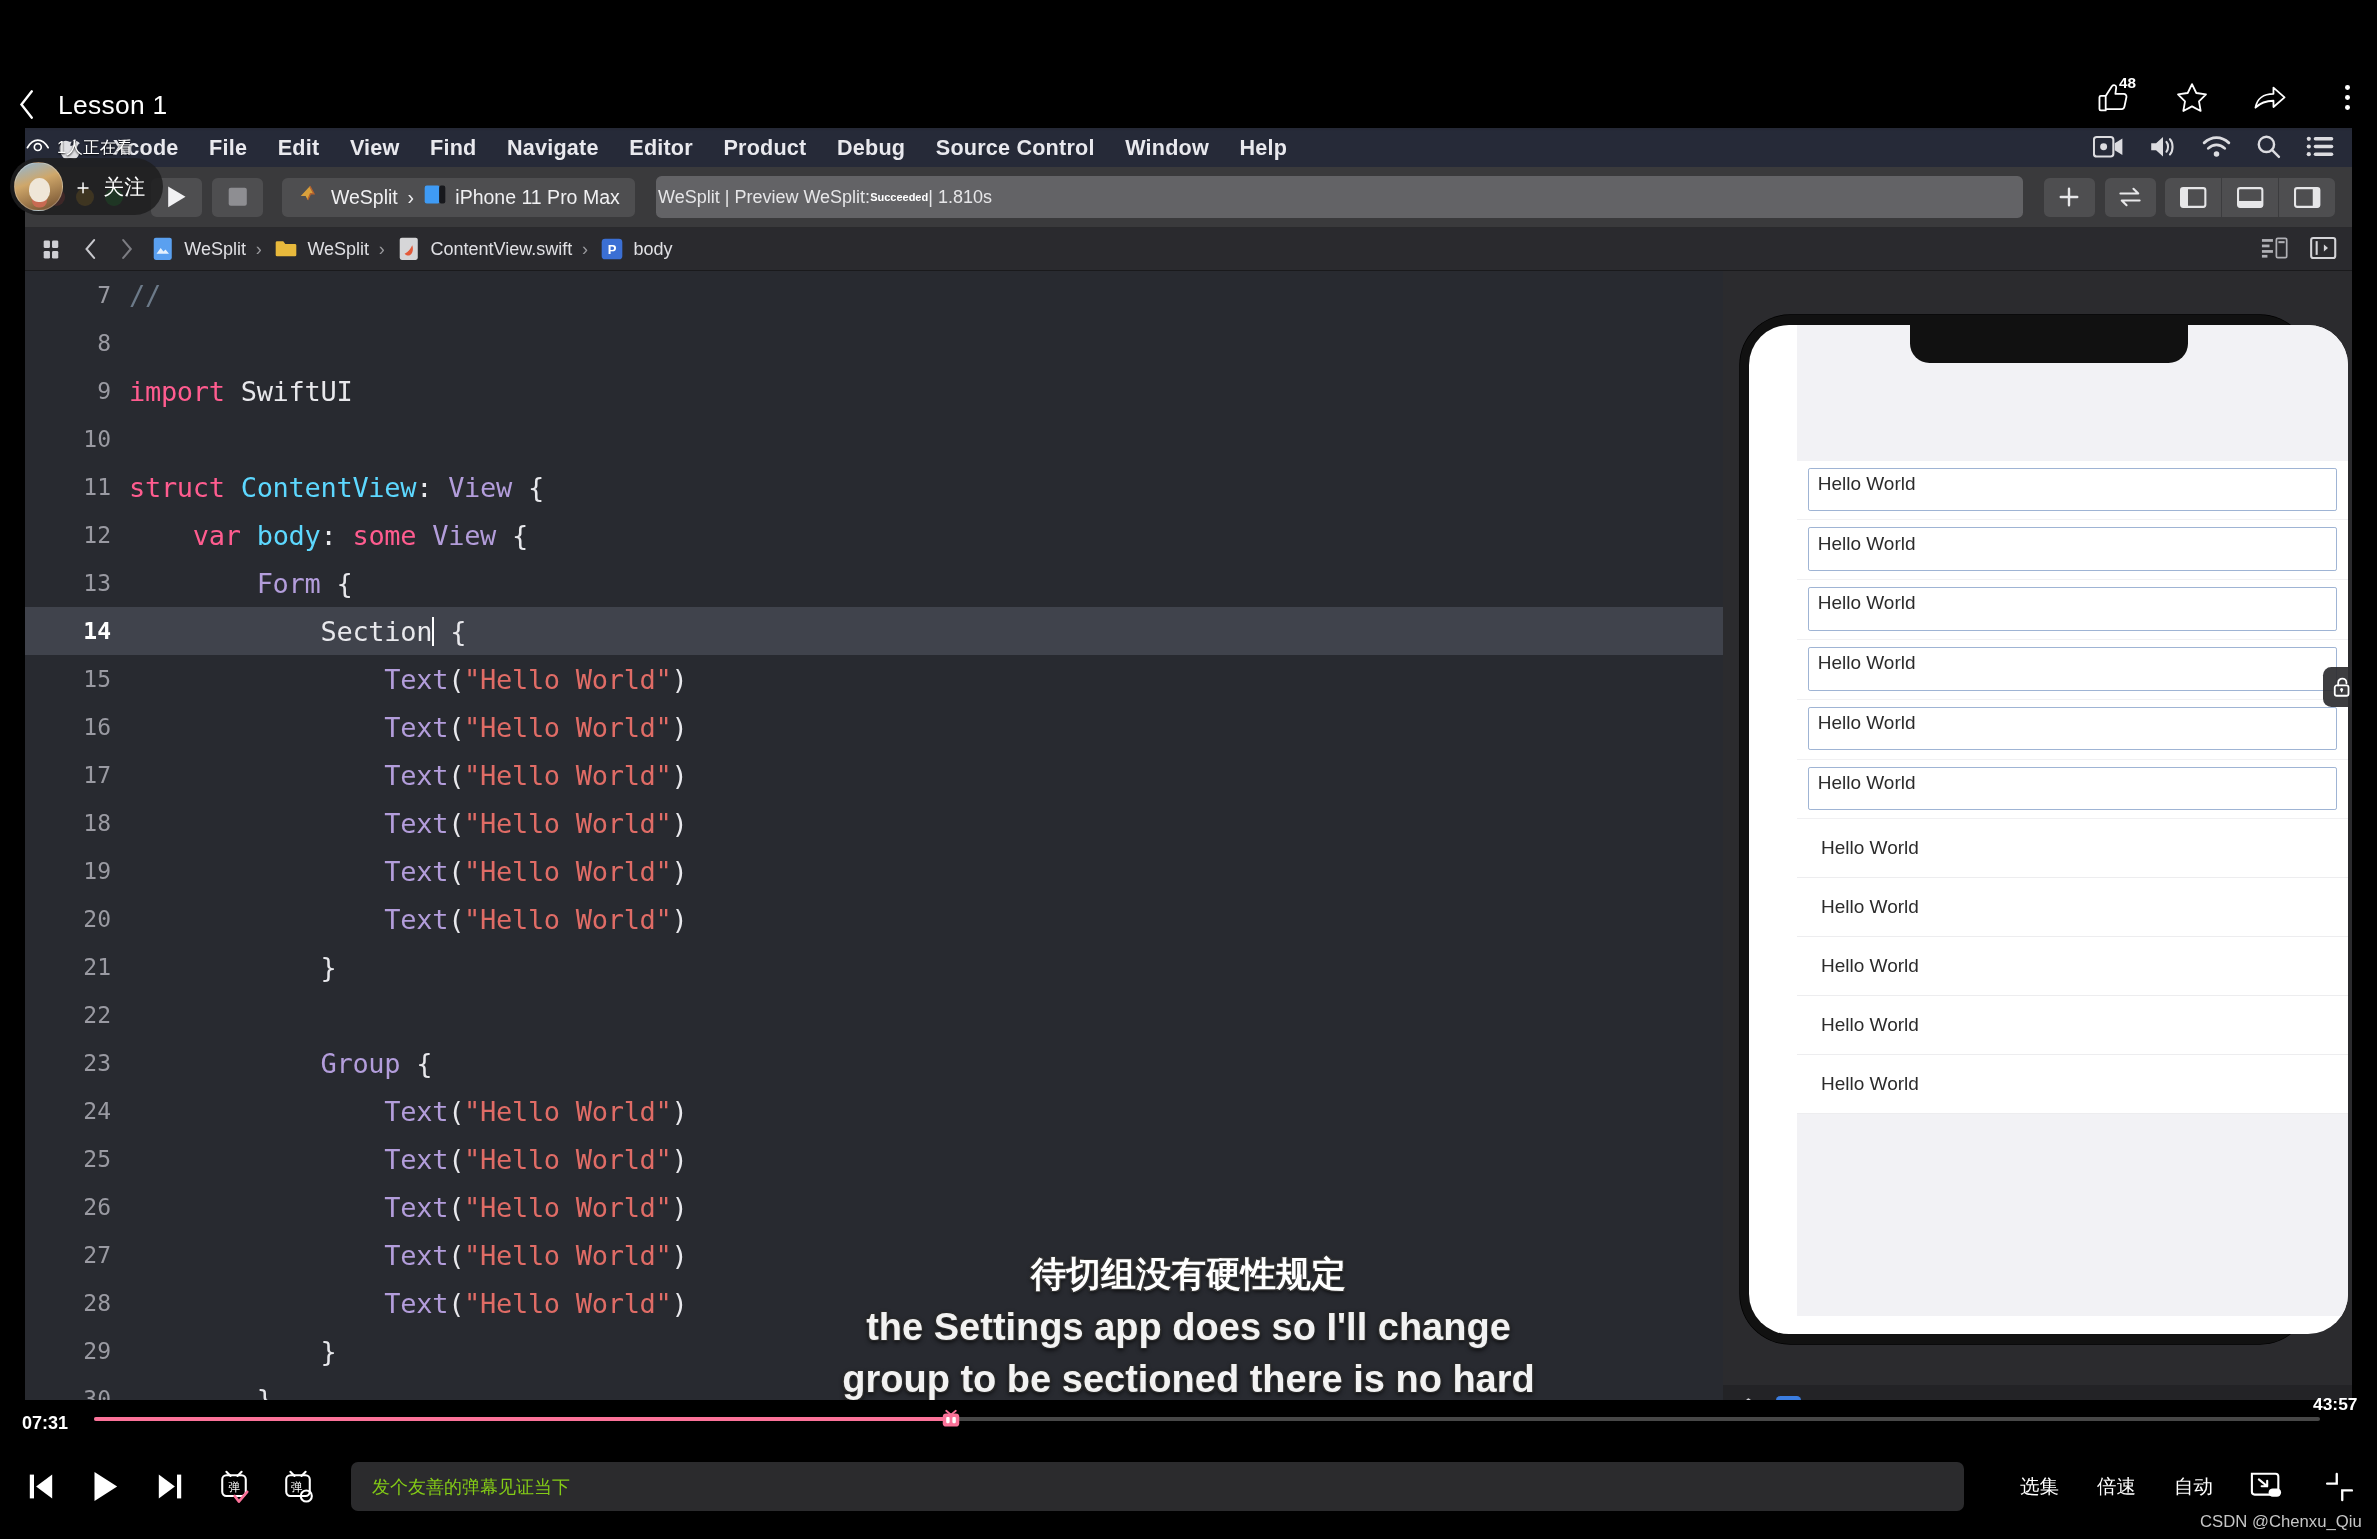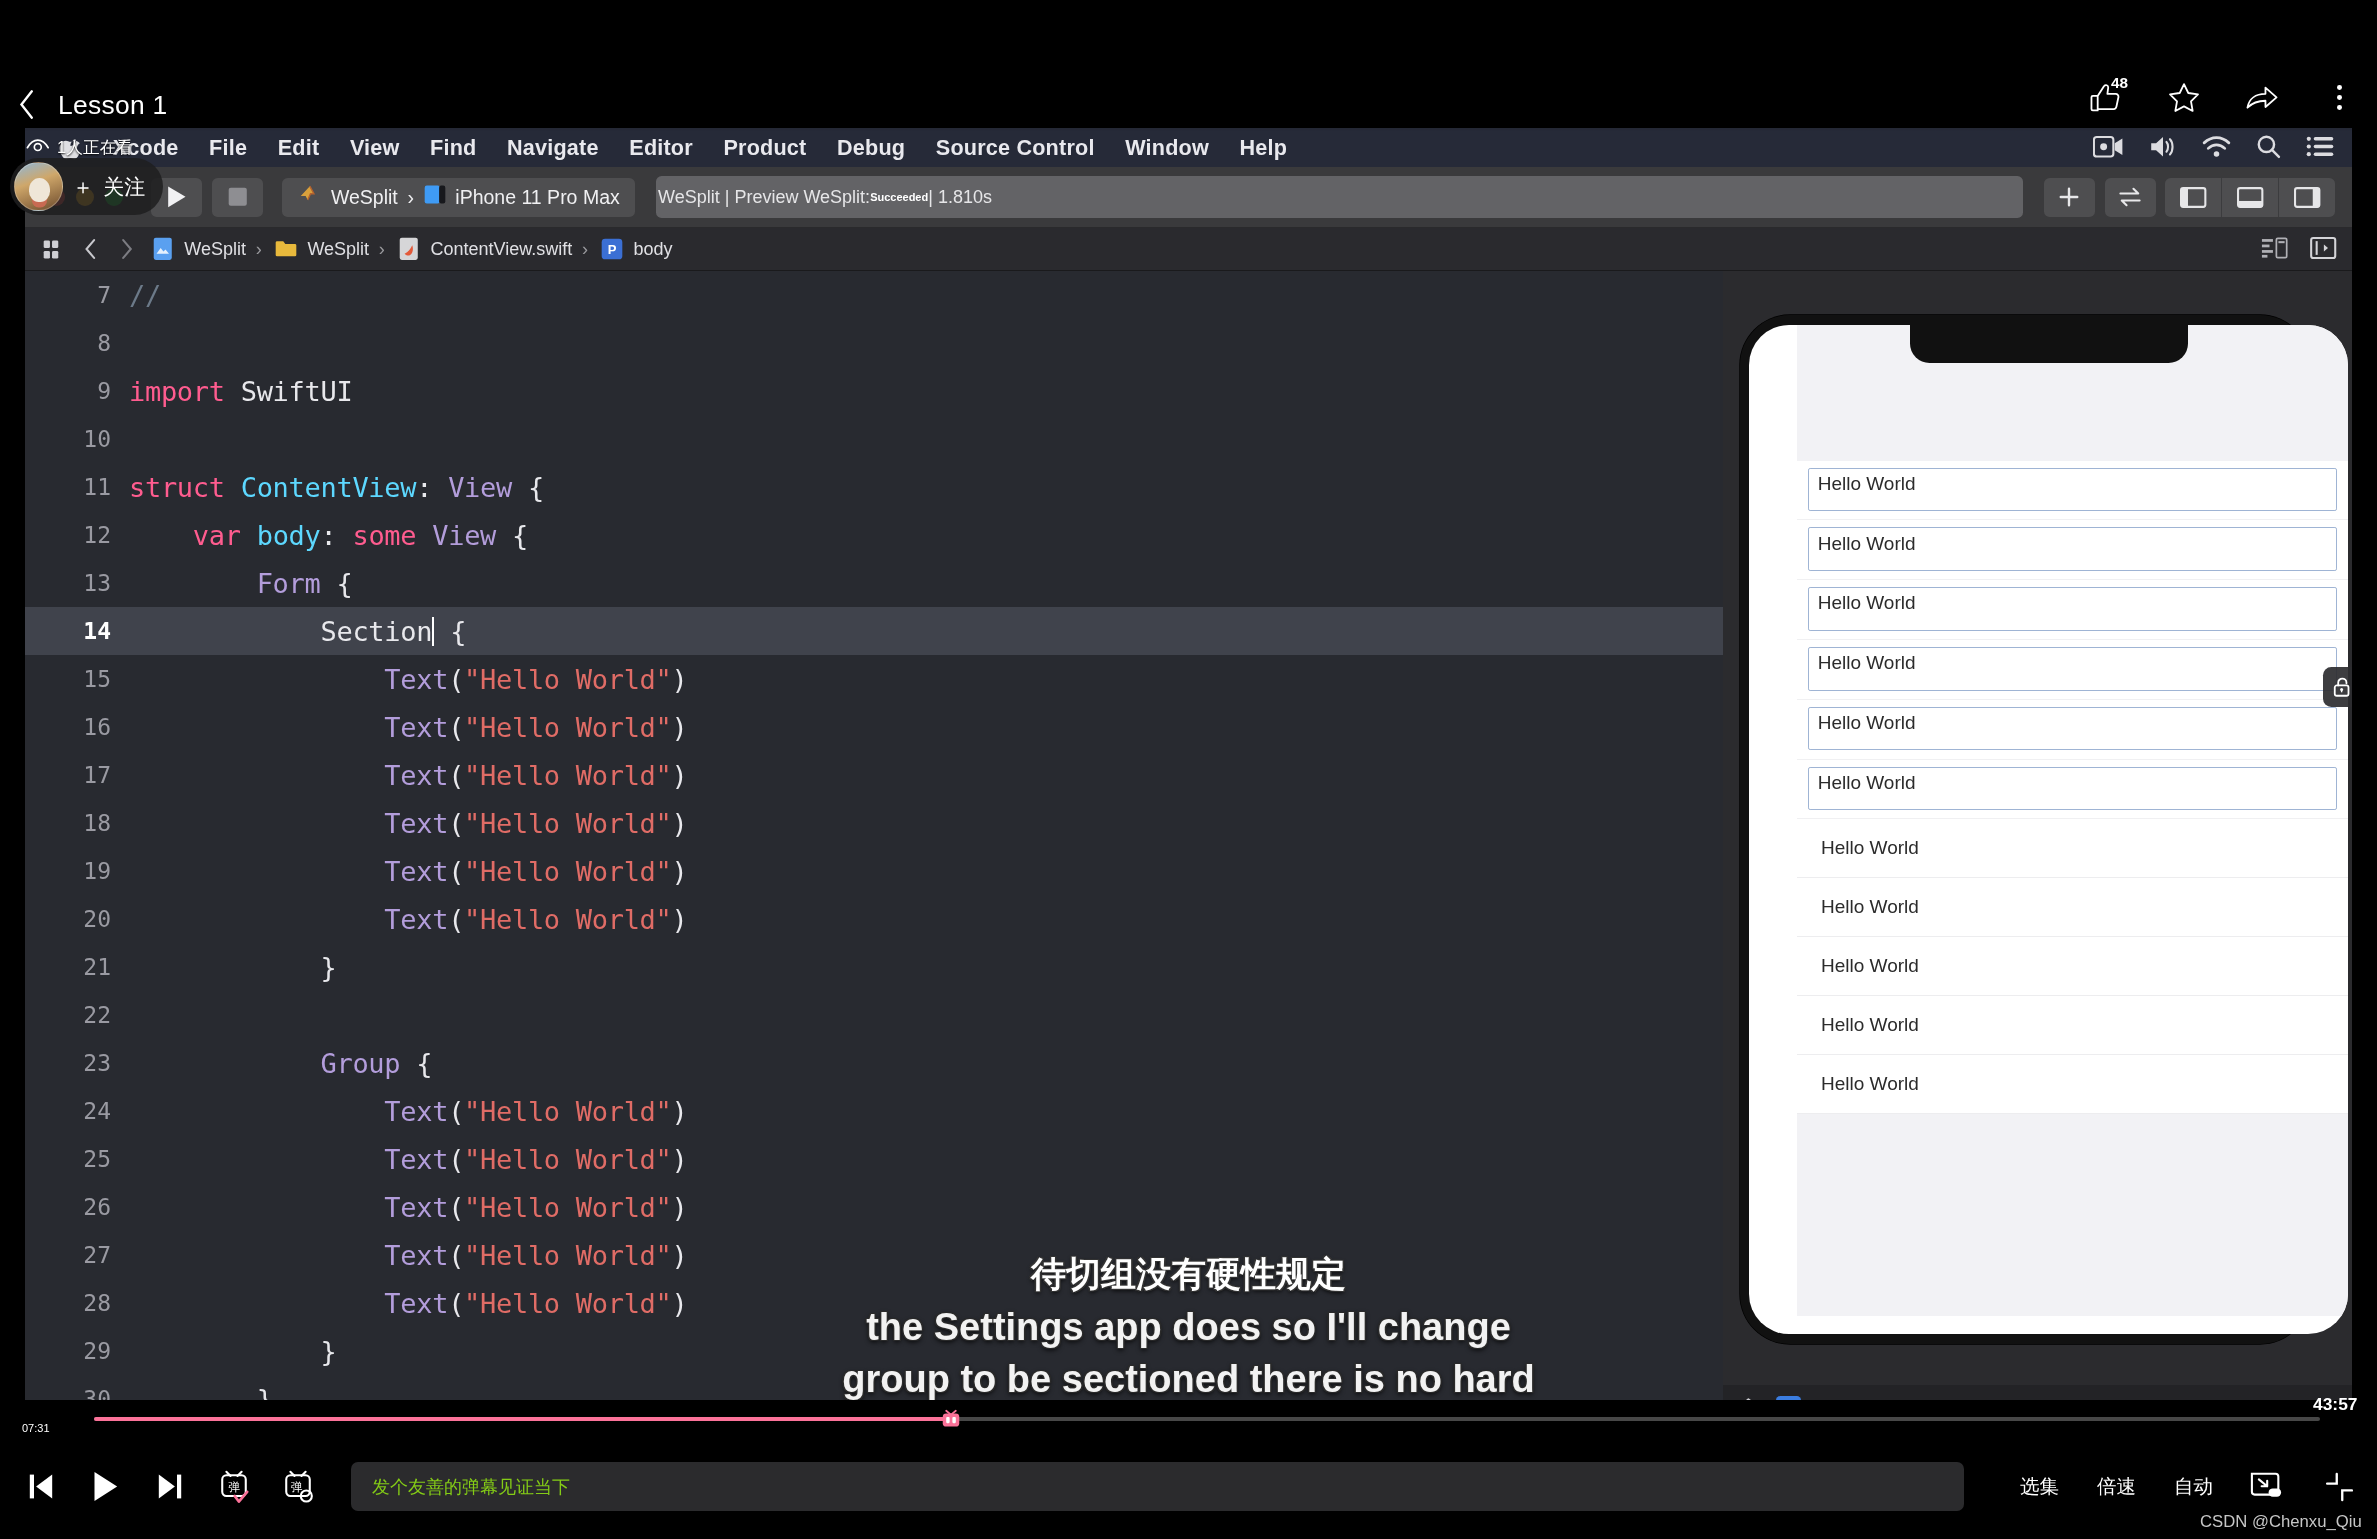--- a/index.html
+++ b/index.html
@@ -8,42 +8,42 @@
   
   #player{position:absolute;inset:0;background:#000;}
 
   
   .bili-top{position:absolute;left:0;top:0;width:2377px;height:132px;
       background:linear-gradient(to bottom,rgba(0,0,0,.95) 0%,rgba(0,0,0,.82) 60%,rgba(0,0,0,0) 100%);
       z-index:40;}
   .bili-back{position:absolute;left:18px;top:89px;width:31px;height:31px;}
   .bili-back svg{display:block}
   .bili-title{position:absolute;left:58px;top:90px;font-size:26.4px;color:#fff;letter-spacing:0.3px;}
-  .bili-top-right{position:absolute;right:18px;top:78px;display:flex;align-items:center;gap:39px;justify-content:center;}
+  .bili-top-right{position:absolute;right:10px;top:78px;display:flex;align-items:center;gap:39px;justify-content:center;}
   .tr-item{position:relative;width:39px;height:39px;display:flex;align-items:center;justify-content:center;}
   .like-count{position:absolute;left:25px;top:-4.2px;font-size:15.3px;font-weight:bold;color:#fff;}
   .kebab{display:flex;flex-direction:column;gap:4.9px;align-items:center;}
   .kebab i{width:4.9px;height:4.9px;border-radius:50%;background:#fff;display:block;}
 
   
   .watching{position:absolute;left:26.4px;top:136px;display:flex;align-items:center;gap:7px;z-index:45;}
   .watching .wtxt{font-size:16.7px;color:#fff;text-shadow:0 0.7px 2.1px #000;}
   
   .follow-pill{position:absolute;left:9.7px;top:158px;z-index:46;display:flex;align-items:center;
       background:rgba(30,30,32,.86);border-radius:29px;padding:4.2px 18px 4.2px 4.2px;gap:9.7px;}
   .avatar{width:47px;height:47px;border-radius:50%;overflow:hidden;flex:none;
       background:linear-gradient(160deg,#8fb7d8 0%,#cfa76a 40%,#6c4a2c 100%);position:relative;border:1.4px solid rgba(255,255,255,.25);}
   .avatar:after{content:"";position:absolute;left:14px;top:15.3px;width:21px;height:23.6px;border-radius:50% 50% 46% 46%;
       background:#efe6d8;box-shadow:0 8.3px 0 -2.8px #c86a52;}
   .follow-txt{font-size:21px;color:#fff;white-space:nowrap;}
 
   
   .bili-bottom{position:absolute;left:0;bottom:0;width:2377px;height:139px;background:#000;z-index:40;}
   .progress-wrap{position:absolute;left:0;bottom:104px;width:2377px;height:31px;z-index:41;}
-  .time-left{position:absolute;left:22px;bottom:1.4px;font-size:11px;color:#fff;font-weight:normal;}
+  .time-left{position:absolute;left:22px;bottom:1.4px;font-size:18px;color:#fff;font-weight:bold;}
   .bar-bg{position:absolute;left:94px;right:57px;top:12.5px;height:4.2px;background:rgba(255,255,255,.28);border-radius:2.1px;}
   .bar-fg{position:absolute;left:0;top:0;height:4.2px;background:#fb7299;border-radius:2.1px;width:38.5%;}
   .bar-handle{position:absolute;left:38.5%;top:-9px;width:22px;height:22px;margin-left:-11px;}
   .ctrl-row{position:absolute;left:0;bottom:21px;width:2377px;height:63px;display:flex;align-items:center;z-index:41;}
   .cbtn{width:49px;height:49px;display:flex;align-items:center;justify-content:center;margin-left:15.3px;}
   .cbtn:first-child{margin-left:16.7px;}
   .dm-input{flex:1;height:49px;background:#2b2b2d;border-radius:7px;margin:0 18px 0 28px;
       display:flex;align-items:center;padding:0 21px;}
   .dm-input span{font-size:18px;color:#84cc16;}
   .rbtn{font-size:19.5px;color:#fff;margin-left:38px;white-space:nowrap;}

